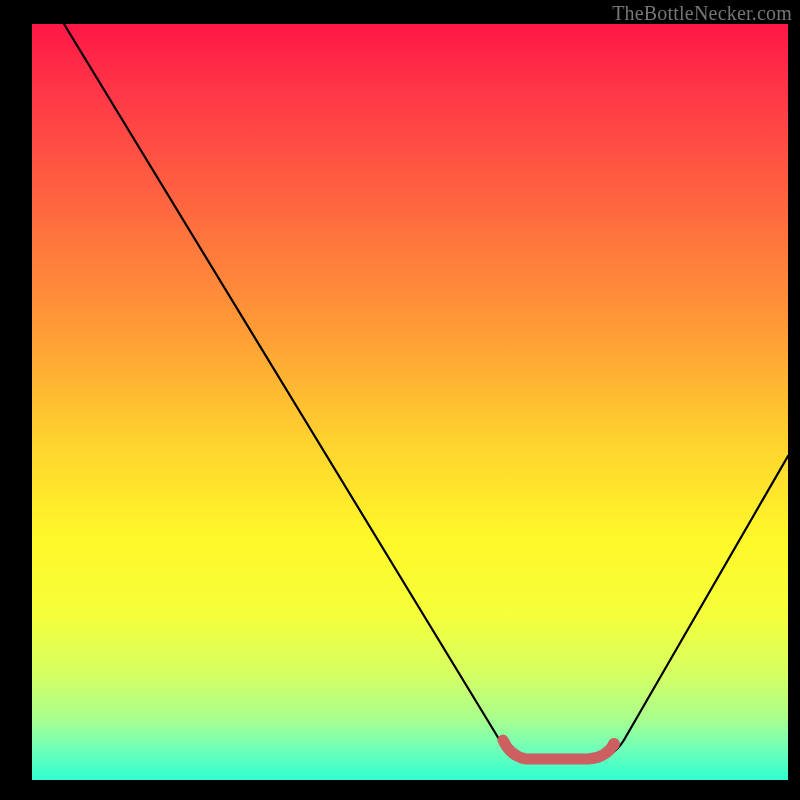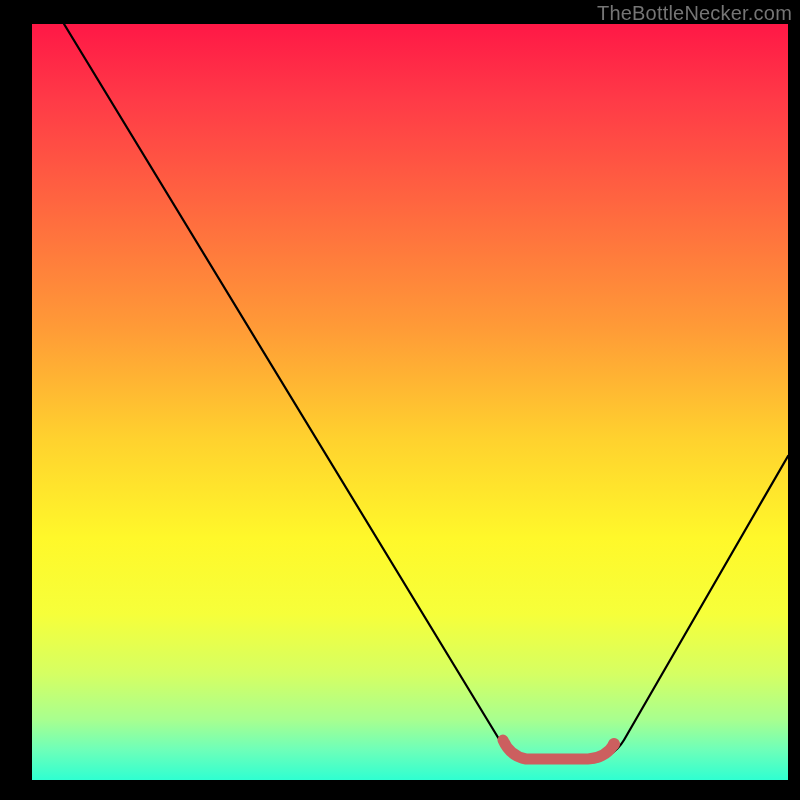--- a/index.html
+++ b/index.html
@@ -9,21 +9,21 @@
     height: 800px;
     background: #000;
     position: relative;
     overflow: hidden;
   }
   .watermark {
     position: absolute;
     top: 2px;
     right: 8px;
     color: #757575;
-    font-family: Liberation Sans, sans-serif;
+    font-family: Liberation Serif, serif;
     font-size: 20px;
     letter-spacing: 0.2px;
     z-index: 10;
   }
   .plot-area {
     position: absolute;
     left: 32px;
     top: 24px;
     width: 756px;
     height: 756px;

